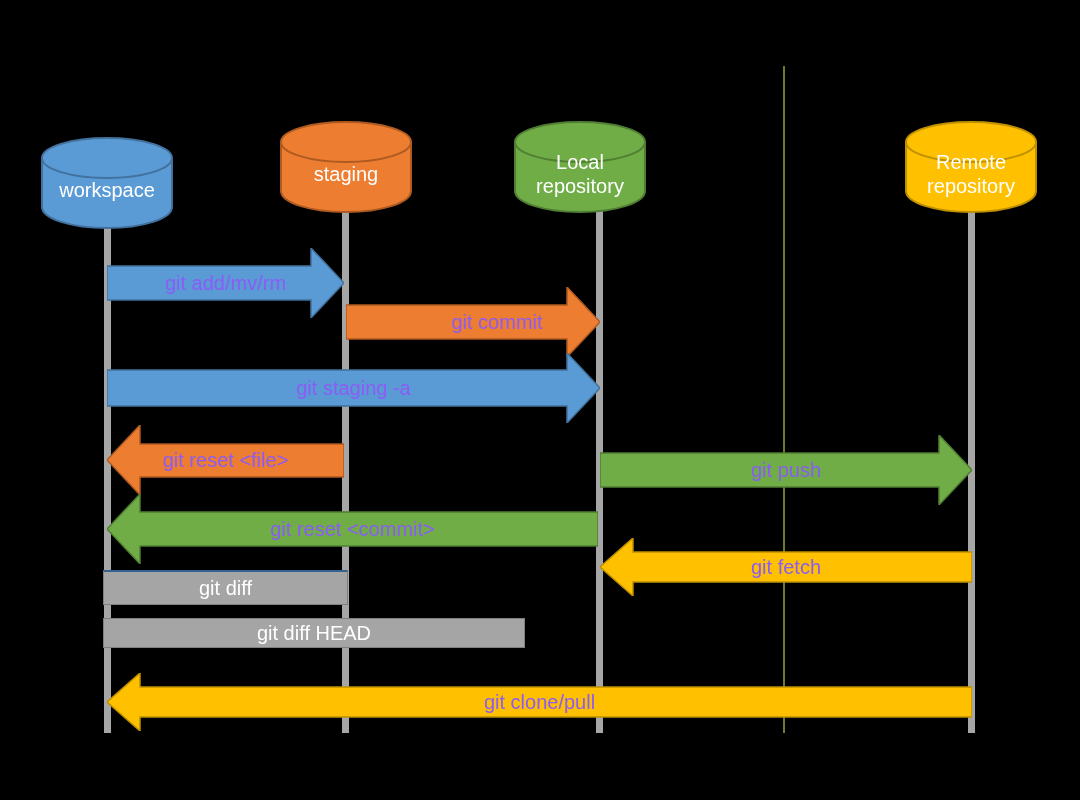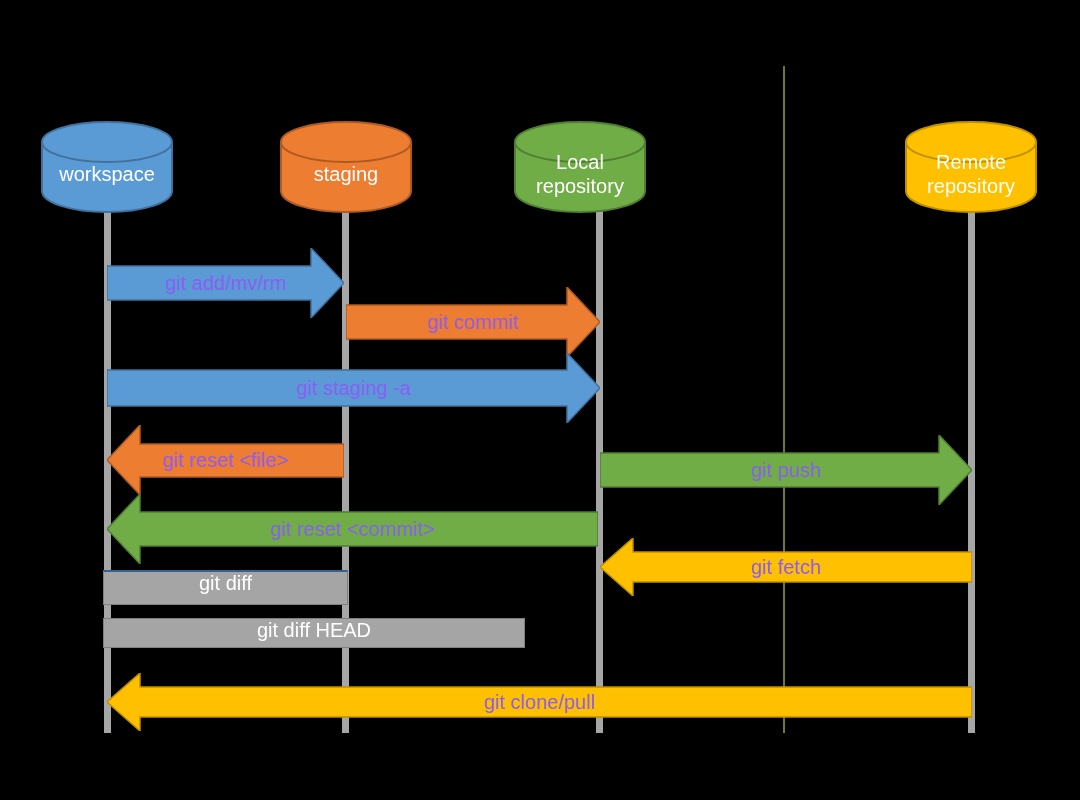--- a/index.html
+++ b/index.html
@@ -18,37 +18,37 @@
   }
   .arrow{position:absolute;}
   .arrow svg{position:absolute;left:0;top:0;display:block;}
   .arrow-label{
     position:absolute;left:0;right:0;top:0;bottom:0;
     display:flex;align-items:center;justify-content:center;
     color:#8b5cf6;font-size:20px;white-space:nowrap;
   }
   .bar{
     position:absolute;background:#a5a5a5;border:1px solid #7f7f7f;box-sizing:border-box;
-    display:flex;justify-content:center;
+    display:flex;align-items:center;justify-content:center;
     color:#fff;font-size:20px;white-space:nowrap;
   }
   .bar.top-blue{border-top:2px solid #35618e;}
 </style>
 </head>
 <body>
 
 <div id="stage">
 
   <div class="lifeline" style="left:104px;top:208px;height:525px;"></div>
   <div class="lifeline" style="left:342px;top:208px;height:525px;"></div>
   <div class="lifeline" style="left:596px;top:208px;height:525px;"></div>
   <div class="divider" style="left:783px;top:66px;height:667px;"></div>
   <div class="lifeline" style="left:968px;top:208px;height:525px;"></div>
 
-  <div class="cyl" style="left:41px;top:121px;">
+  <div class="cyl" style="left:41px;top:137px;">
     <svg width="132" height="92" viewBox="0 0 132 92">
       <path d="M1,21 V70 A65,21 0 0 0 131,70 V21" fill="#5B9BD5" stroke="#41719C" stroke-width="2"></path>
       <ellipse cx="66" cy="21" rx="65" ry="20" fill="#5B9BD5" stroke="#41719C" stroke-width="2"></ellipse>
     </svg>
     <div class="cyl-label">workspace</div>
   </div>
 
   <div class="cyl" style="left:280px;top:121px;">
     <svg width="132" height="92" viewBox="0 0 132 92">
       <path d="M1,21 V70 A65,21 0 0 0 131,70 V21" fill="#ED7D31" stroke="#AE5A21" stroke-width="2"></path>
@@ -73,21 +73,21 @@
     <div class="cyl-label">Remote repository</div>
   </div>
 
   <div class="arrow" style="left:107px;top:248px;width:237px;height:70px;">
     <svg width="237" height="70">
       <polygon points="0,18 204,18 204,0 237,35 204,70 204,52 0,52" fill="#5B9BD5" stroke="#41719C" stroke-width="1.5"></polygon>
     </svg>
     <div class="arrow-label">git add/mv/rm</div>
   </div>
 
-  <div class="arrow" style="left:346px;top:287px;width:254px;height:70px;">
+  <div class="arrow" style="left:346px;top:287px;width:254px;height:70px;padding-left:48px;">
     <svg width="254" height="70">
       <polygon points="0,18 221,18 221,0 254,35 221,70 221,52 0,52" fill="#ED7D31" stroke="#AE5A21" stroke-width="1.5"></polygon>
     </svg>
     <div class="arrow-label">git commit</div>
   </div>
 
   <div class="arrow" style="left:107px;top:353px;width:493px;height:70px;">
     <svg width="493" height="70">
       <polygon points="0,17 460,17 460,0 493,35 460,70 460,53 0,53" fill="#5B9BD5" stroke="#41719C" stroke-width="1.5"></polygon>
     </svg>

